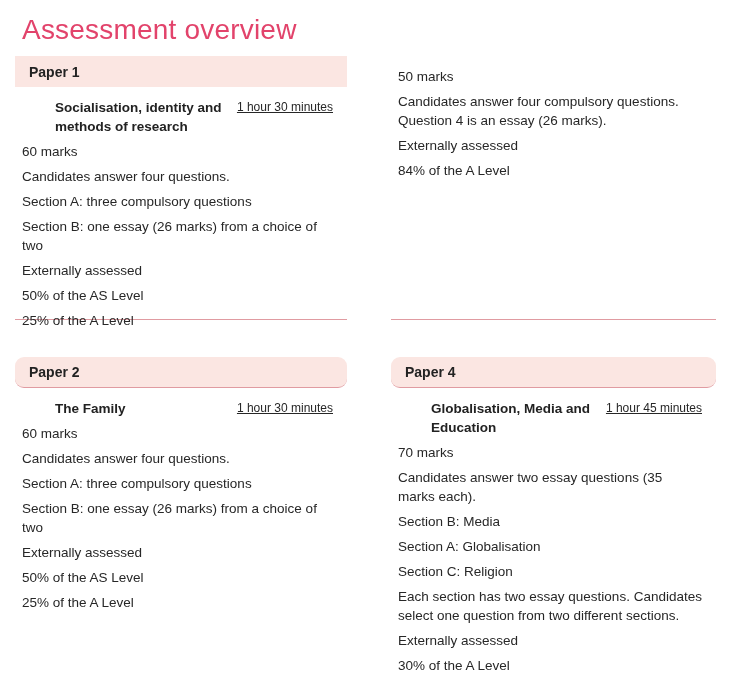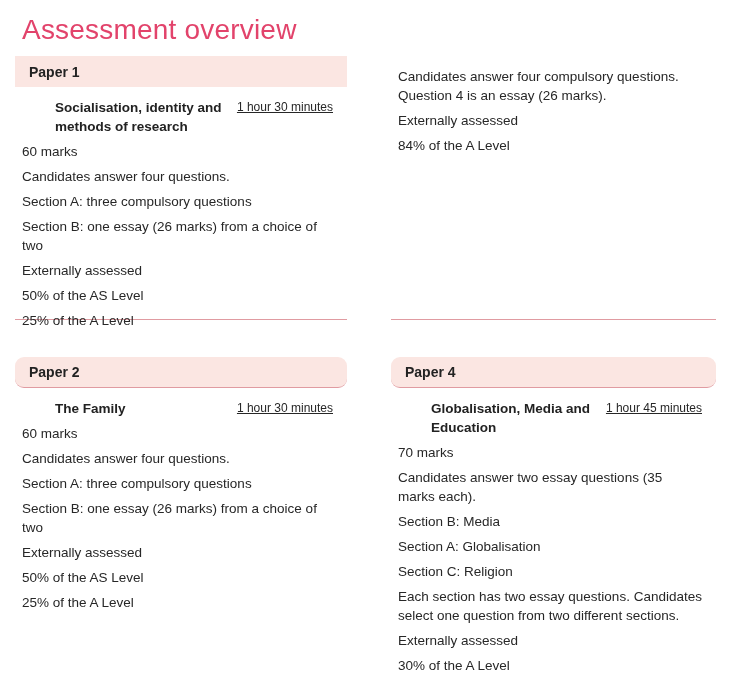--- a/index.html
+++ b/index.html
@@ -97,20 +97,21 @@
             <p class="para">Externally assessed</p>
             <p class="para">50% of the AS Level</p>
             <p class="para">25% of the A Level</p>
           </div>
     </div>
   </section>
 
   <section class="card">
     <div class="content">
       <div class="paras">
+            <p class="para">50 marks</p>
             <p class="para">Candidates answer four compulsory questions. Question 4 is an essay (26 marks).</p>
             <p class="para">Externally assessed</p>
             <p class="para">84% of the A Level</p>
           </div>
     </div>
   </section>
 
   <section class="card">
     <header class="band underlined">
       <span class="paper-name">Paper 2</span>

